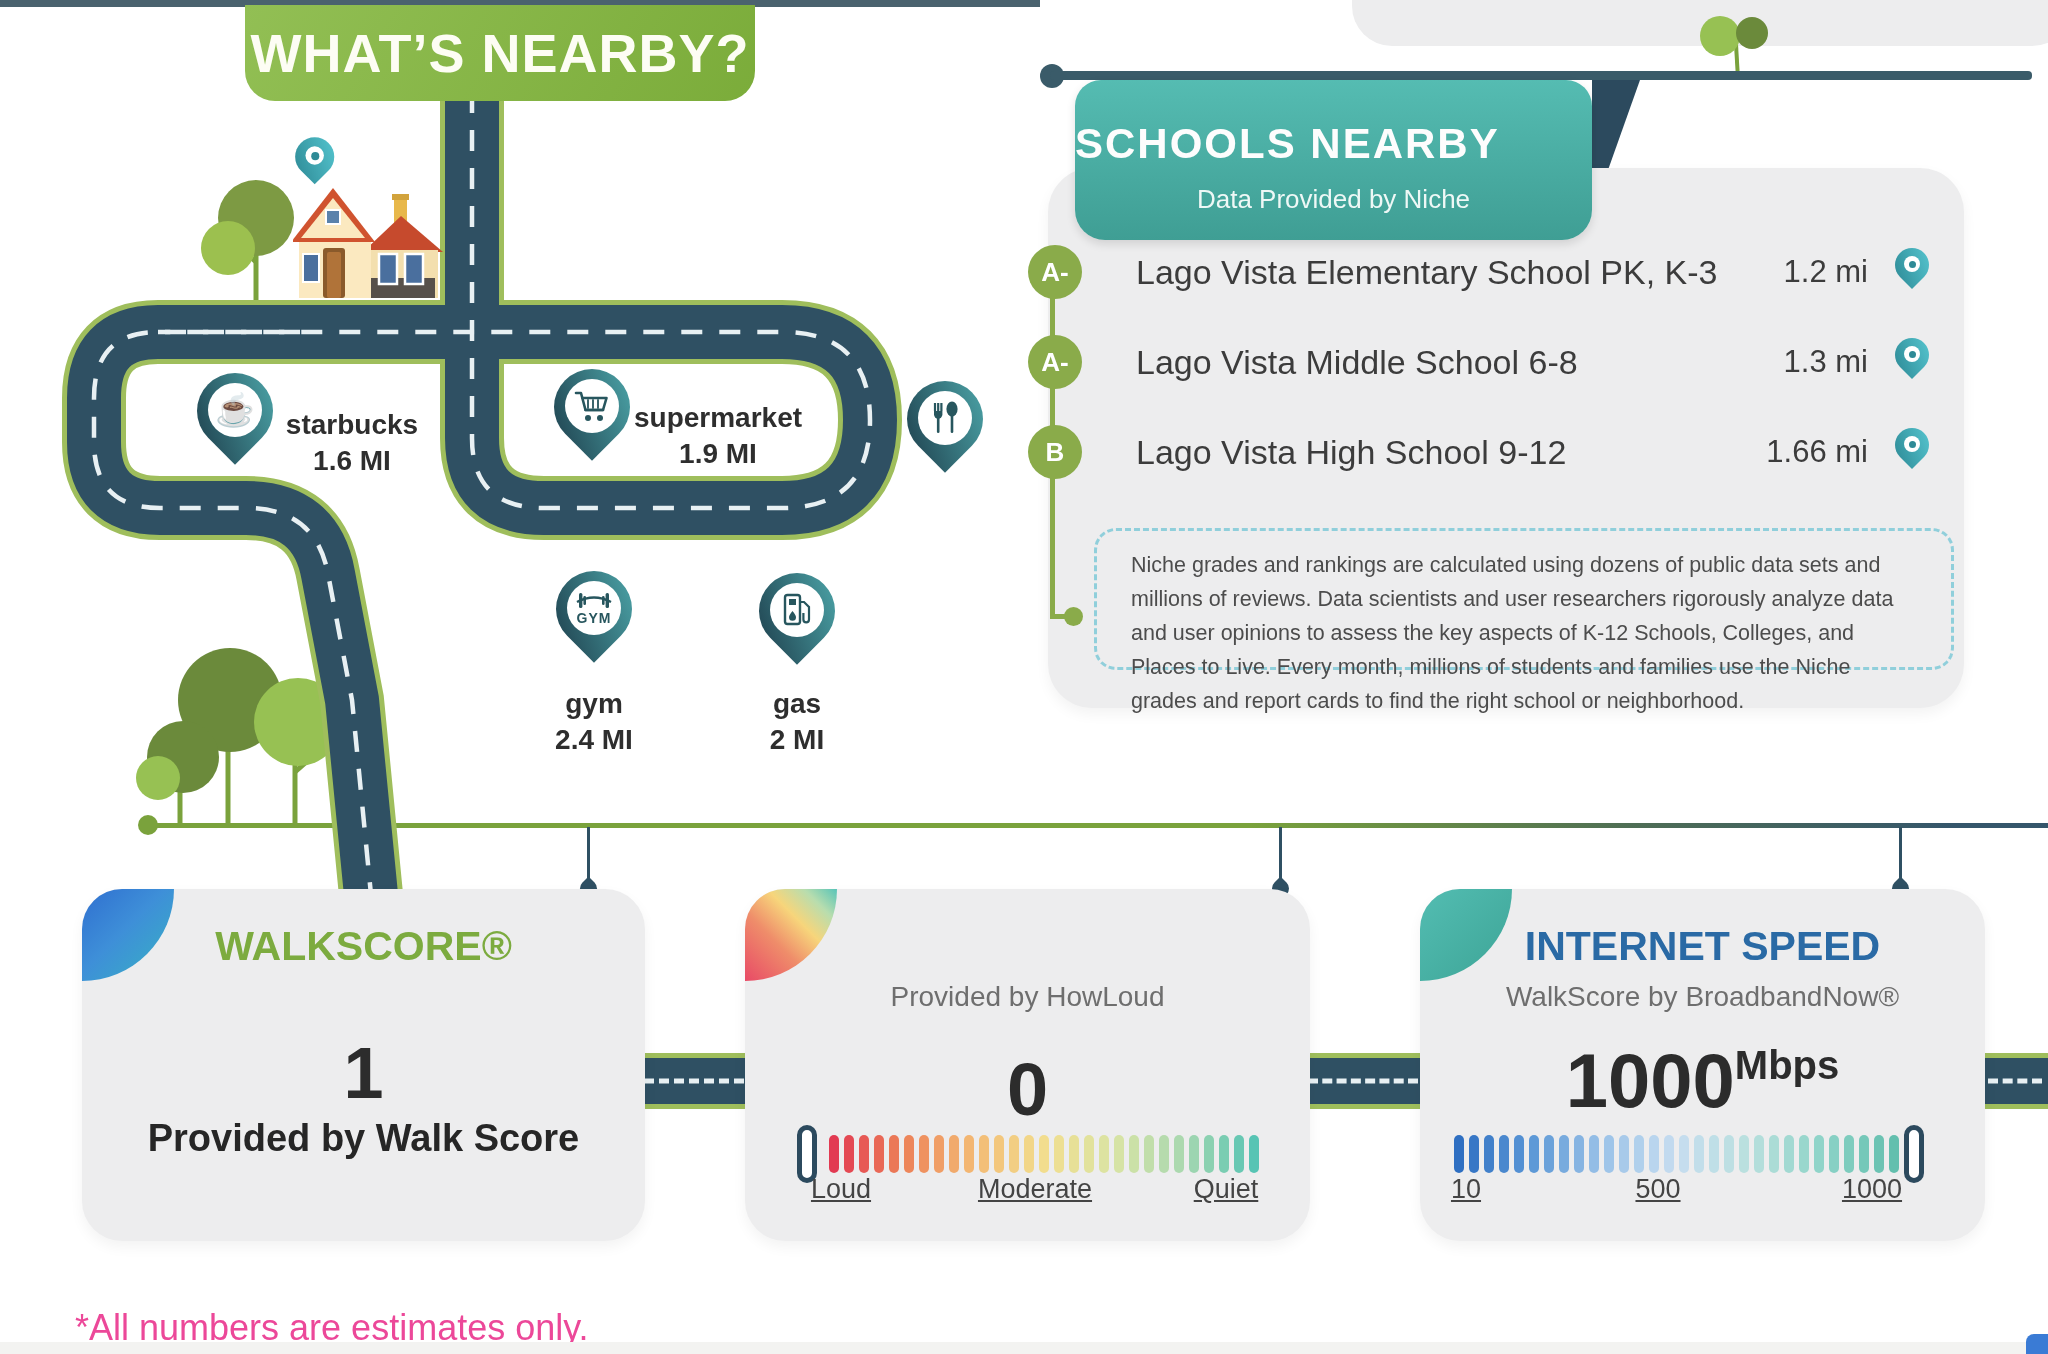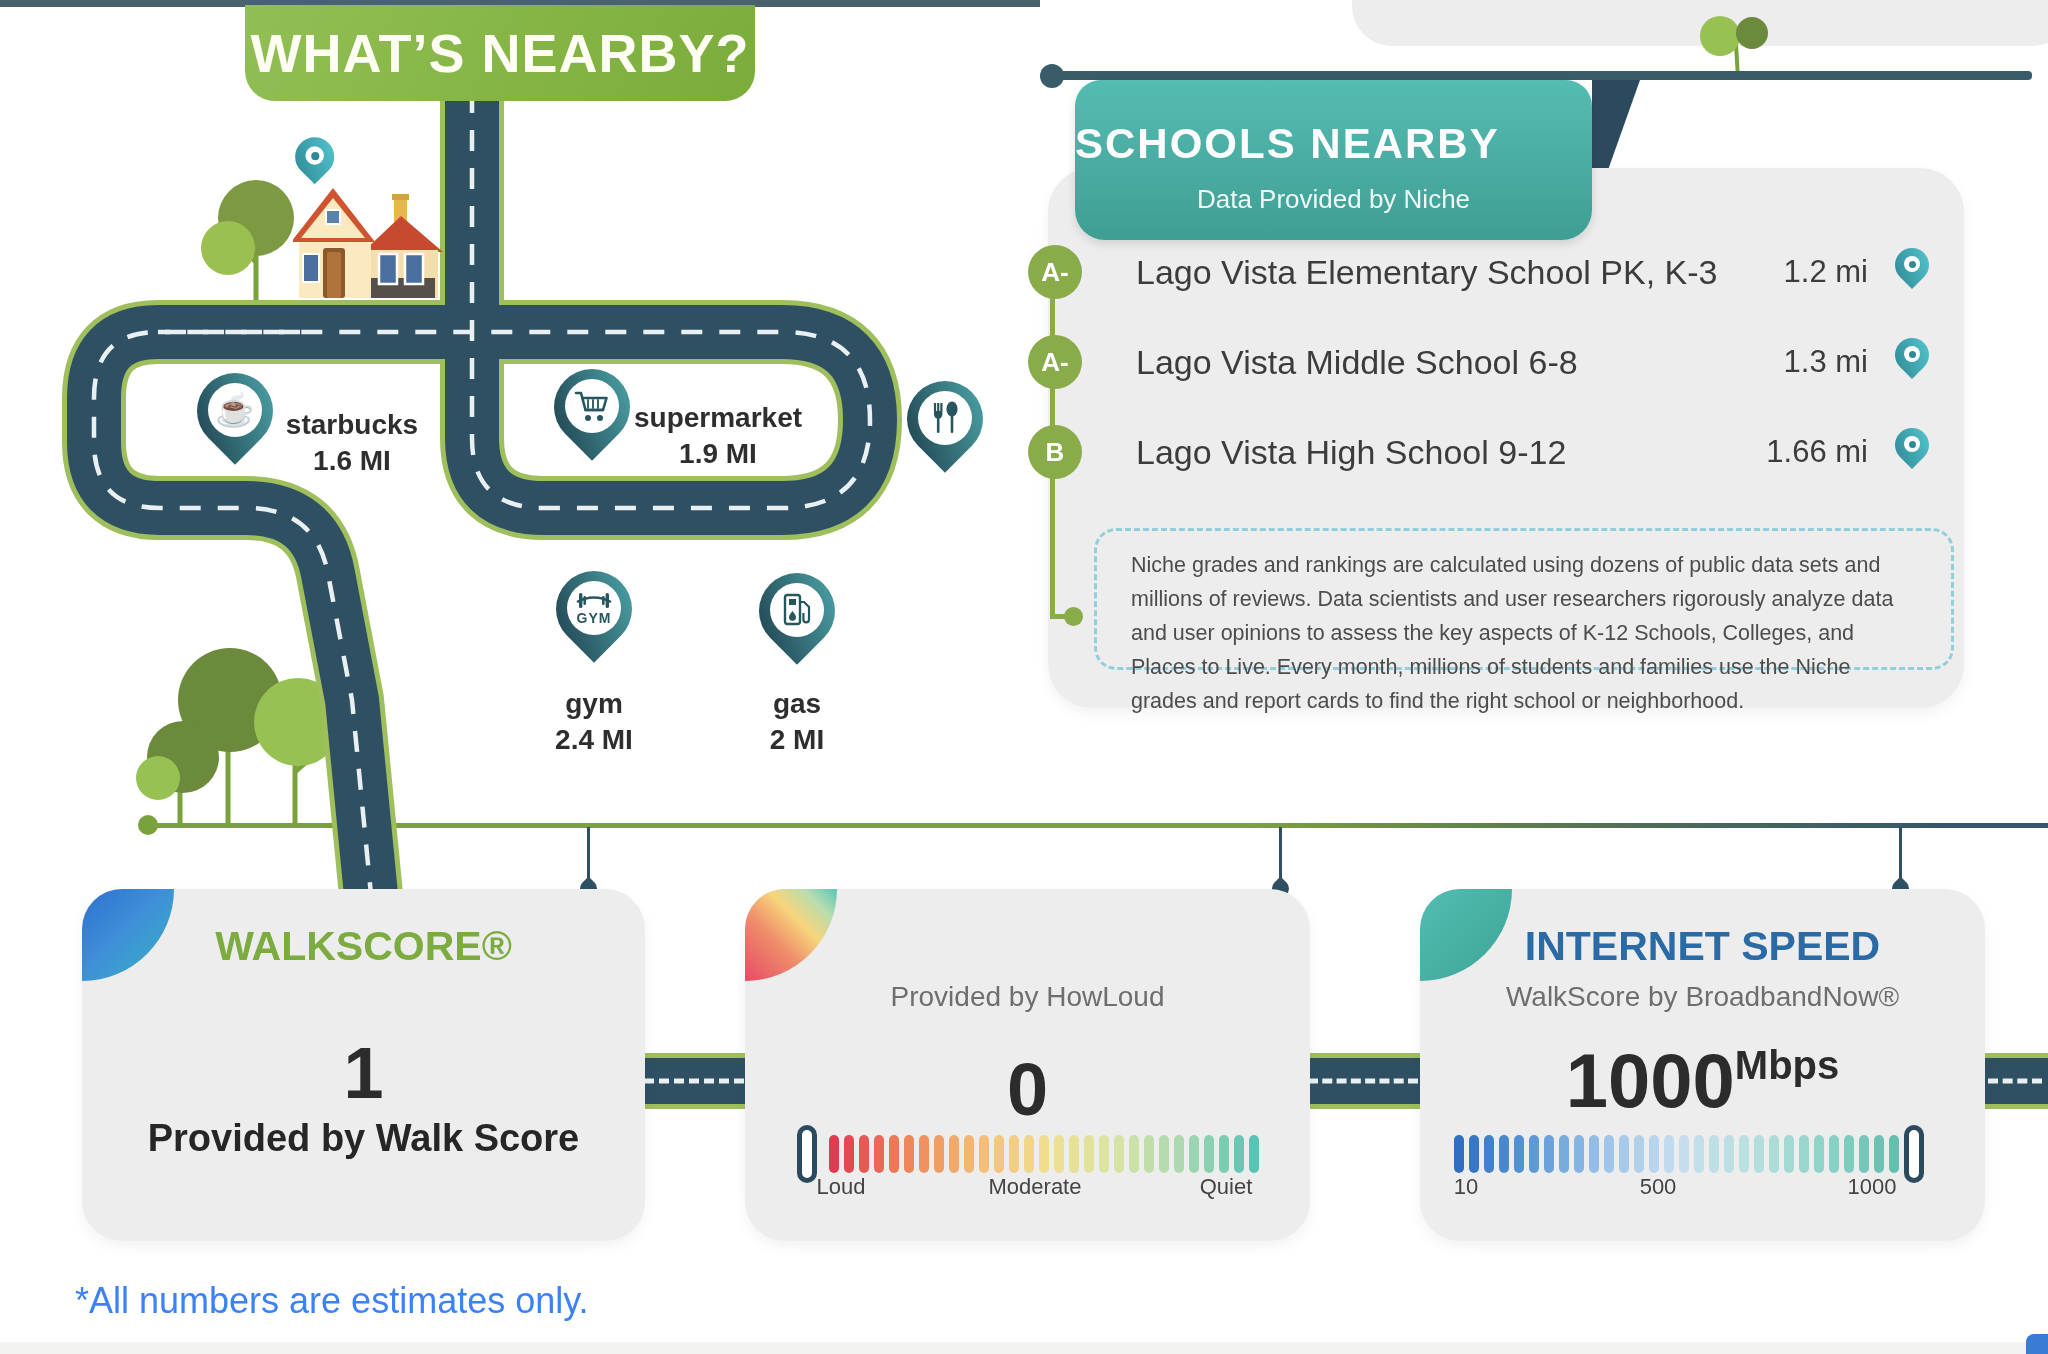--- a/index.html
+++ b/index.html
@@ -71,24 +71,24 @@
   .leaf-blue{background:linear-gradient(135deg,#2f6fd0 0%,#3e8fd8 45%,#37b3c2 100%);}
   .leaf-multi{background:linear-gradient(45deg,#e84a66 0%,#ef8d6a 38%,#f7d57b 62%,#b8ddae 82%,#57c4b8 100%);}
   .leaf-teal{background:linear-gradient(135deg,#53bdb2,#3da496);}
   .c-title{position:absolute;top:34px;width:100%;text-align:center;font-size:41px;font-weight:bold;}
   .c-sub{position:absolute;top:92px;width:100%;text-align:center;font-size:28px;color:#6e6e6e;}
   .c-value{position:absolute;width:100%;text-align:center;font-weight:bold;color:#2c2c2c;}
   .c-caption{position:absolute;top:228px;width:100%;text-align:center;font-size:38px;font-weight:bold;color:#262626;}
   .scale{position:absolute;top:246px;display:flex;gap:5px;align-items:center;}
   .dot{width:10px;height:38px;border-radius:5px;flex:0 0 auto;}
   .indicator{position:absolute;top:236px;width:20px;height:58px;background:#fff;border:5px solid #2c4a5e;border-radius:13px;box-sizing:border-box;}
-  .scale-lbl{position:absolute;top:285px;font-size:22px;color:#444;transform:translateX(-50%);white-space:nowrap;}
+  .scale-lbl{position:absolute;top:285px;font-size:27px;color:#444;transform:translateX(-50%);white-space:nowrap;text-decoration:underline;}
   .unit-sup{font-size:40px;vertical-align:28px;font-weight:bold;}
 
-  .footnote{left:75px;top:1280px;font-size:36px;color:#3b82f6;}
+  .footnote{left:75px;top:1307px;font-size:36px;color:#ec4899;}
   .bottom-strip{left:0;top:1342px;width:2048px;height:12px;background:#f3f3f1;}
   .blue-corner{left:2026px;top:1334px;width:22px;height:20px;background:#3a7bd5;border-radius:8px 0 0 0;}
 </style>
 </head>
 <body>
 
 <div class="page">
 
   <div class="abs top-bar"></div>
   <div class="abs top-card"></div>

